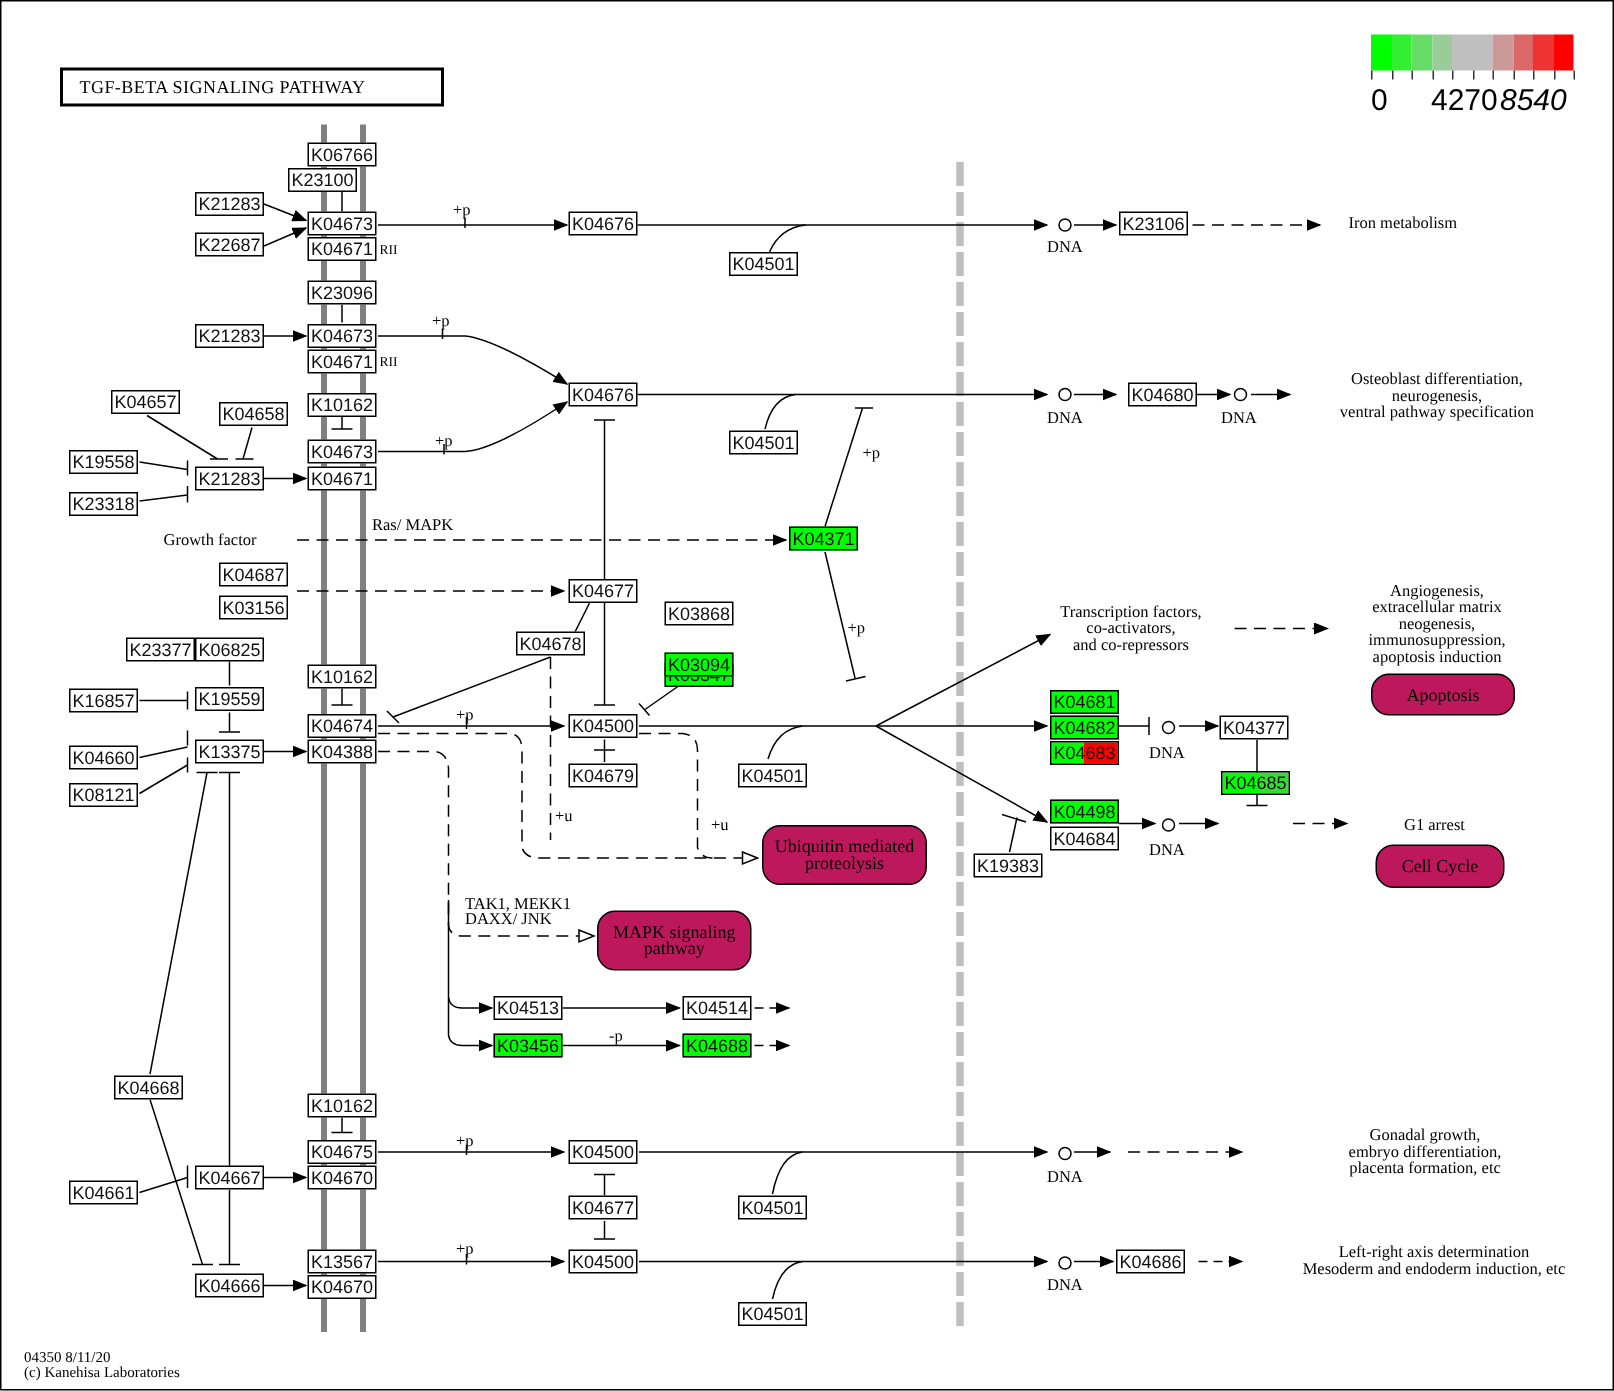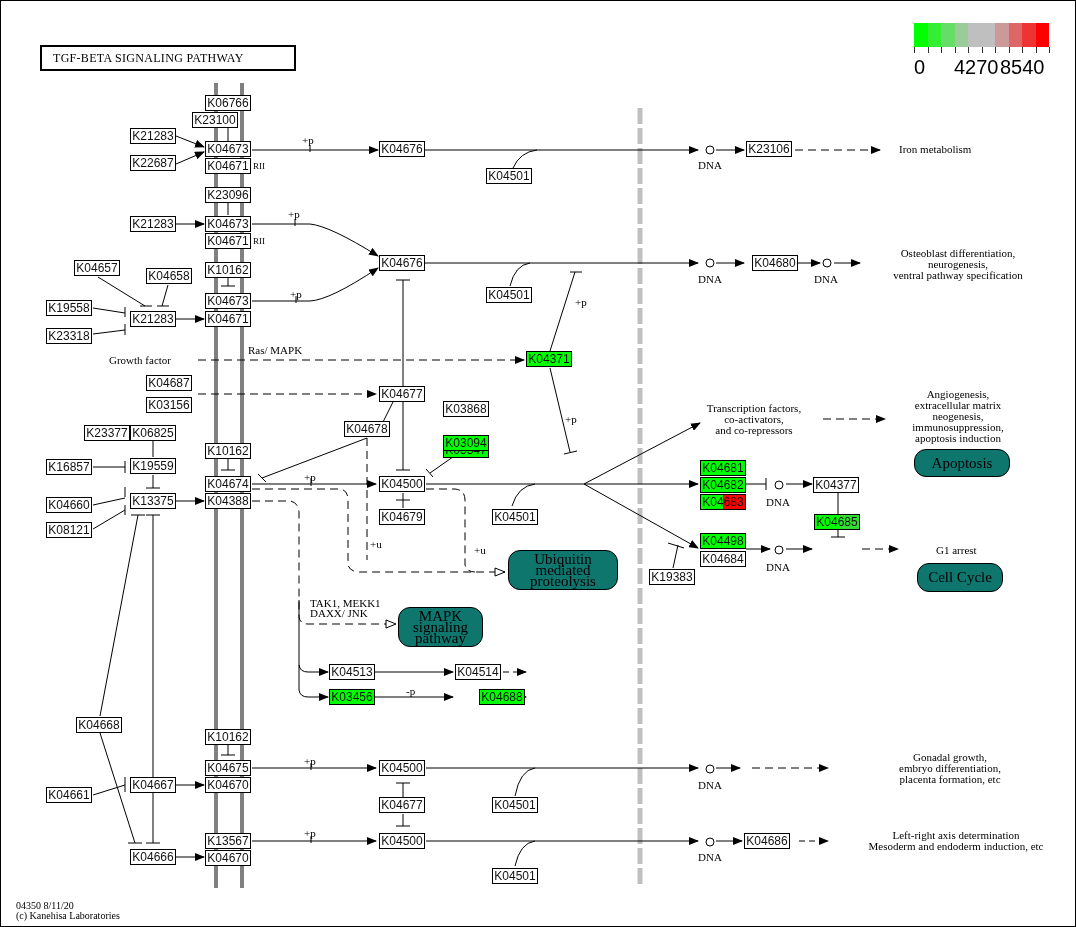--- a/index.html
+++ b/index.html
@@ -7,22 +7,22 @@
   #frame { position:absolute; left:0; top:0; width:1074px; height:925px; border:1px solid #000; background:#fff; }
   svg#wires { position:absolute; left:0; top:0; width:1076px; height:927px; }
   .gene { position:absolute; height:16px; box-sizing:border-box; border:1px solid #000; background:#fff;
           font-family:"Liberation Sans", sans-serif; font-size:12px; line-height:14px; text-align:center;
           color:#111; white-space:nowrap; overflow:hidden; cursor:pointer; width:46px; }
   .gene.up { background:#00ff00; }
   .gene.split { background:linear-gradient(to right,#00ff00 0,#00ff00 50%,#ff0000 50%,#ff0000 100%); }
   .gene.split2 { background:linear-gradient(to right,#00ff00 0,#00ff00 55%,#33dd33 55%,#33dd33 100%); }
   .lbl { position:absolute; font-family:"Liberation Serif", serif; font-size:11px; line-height:11px; color:#000; white-space:nowrap; }
   .lbl.c { text-align:center; }
-  .map { position:absolute; border:1px solid #000; border-radius:12px; background:#0f766e; box-sizing:border-box;
-         font-family:"Liberation Serif", serif; font-size:15px; line-height:11px; text-align:center;
+  .map { position:absolute; border:1px solid #000; border-radius:12px; background:#be185d; box-sizing:border-box;
+         font-family:"Liberation Serif", serif; font-size:12px; line-height:11px; text-align:center;
          display:flex; align-items:center; justify-content:center; cursor:pointer; }
   #title { position:absolute; left:40px; top:45px; width:256px; height:26px; border:2px solid #000; box-sizing:border-box;
            font-family:"Liberation Serif", serif; font-size:12px; line-height:22px; padding-left:11px; letter-spacing:0.3px; }
   #legend { position:absolute; left:914px; top:23px; }
   .lg-cell { position:absolute; top:0; width:13.5px; height:24px; }
   .lg-tick { position:absolute; top:24px; width:1px; height:6px; background:#333; }
   .lg-num { position:absolute; top:34px; font-family:"Liberation Sans", sans-serif; font-size:20px; line-height:20px; color:#000; }
   #footer { position:absolute; left:16px; top:901px; font-family:"Liberation Serif", serif; font-size:10px; line-height:10px; }
 </style>
 </head>
@@ -208,21 +208,21 @@
     <div class="lg-tick" style="left: 40.5px;"></div>
     <div class="lg-tick" style="left: 54px;"></div>
     <div class="lg-tick" style="left: 67.5px;"></div>
     <div class="lg-tick" style="left: 81px;"></div>
     <div class="lg-tick" style="left: 94.5px;"></div>
     <div class="lg-tick" style="left: 108px;"></div>
     <div class="lg-tick" style="left: 121.5px;"></div>
     <div class="lg-tick" style="left: 135px;"></div>
     <div class="lg-num" style="left: 0px;">0</div>
     <div class="lg-num" style="left: 40px;">4270</div>
-    <div class="lg-num" style="left: 86px;">8540</div>
+    <div class="lg-num" style="left: 86px; font-style: italic;">8540</div>
   </div>
 
 <div class="gene" style="left:205px;top:95px">K06766</div>
 <div class="gene" style="left:192px;top:112px">K23100</div>
 <div class="gene" style="left:130px;top:128px">K21283</div>
 <div class="gene" style="left:205px;top:141px">K04673</div>
 <div class="gene" style="left:130px;top:155px">K22687</div>
 <div class="gene" style="left:205px;top:158px">K04671</div>
 <div class="gene" style="left:205px;top:187px">K23096</div>
 <div class="gene" style="left:130px;top:216px">K21283</div>
@@ -267,21 +267,21 @@
 <div class="gene" style="left:344px;top:421px">K04678</div>
 <div class="gene" style="left:443px;top:401px">K03868</div>
 <div class="gene up" style="left:443px;top:442px">K03347</div>
 <div class="gene up" style="left:443px;top:435px">K03094</div>
 <div class="gene" style="left:379px;top:476px">K04500</div>
 <div class="gene" style="left:379px;top:509px">K04679</div>
 <div class="gene" style="left:492px;top:509px">K04501</div>
 <div class="gene" style="left:329px;top:664px">K04513</div>
 <div class="gene" style="left:455px;top:664px">K04514</div>
 <div class="gene up" style="left:329px;top:689px">K03456</div>
-<div class="gene up" style="left:479px;top:689px">K04688</div>
+<div class="gene up" style="left:455px;top:689px">K04688</div>
 <div class="gene" style="left:379px;top:760px">K04500</div>
 <div class="gene" style="left:379px;top:797px">K04677</div>
 <div class="gene" style="left:492px;top:797px">K04501</div>
 <div class="gene" style="left:379px;top:833px">K04500</div>
 <div class="gene" style="left:492px;top:868px">K04501</div>
 
 <div class="gene" style="left:746px;top:141px">K23106</div>
 <div class="gene" style="left:752px;top:255px">K04680</div>
 <div class="gene up" style="left:700px;top:460px">K04681</div>
 <div class="gene up" style="left:700px;top:477px">K04682</div>
@@ -347,21 +347,21 @@
   <div>Left-right axis determination</div>
   <div>Mesoderm and endoderm induction, etc</div>
 </div>
 
 <div class="map" style="left:508px;top:550px;width:110px;height:40px">
   <div>
       <div>Ubiquitin mediated</div>
       <div>proteolysis</div>
     </div>
 </div>
-<div class="map" style="left:398px;top:607px;width:85px;height:40px">
+<div class="map" style="left:398px;top:607px;width:103px;height:40px">
   <div>
       <div>MAPK signaling</div>
       <div>pathway</div>
     </div>
 </div>
 <div class="map" style="left:914px;top:449px;width:96px;height:28px">Apoptosis</div>
 <div class="map" style="left:917px;top:563px;width:86px;height:29px">Cell Cycle</div>
 
 <div id="footer">
   <div>04350 8/11/20</div>

